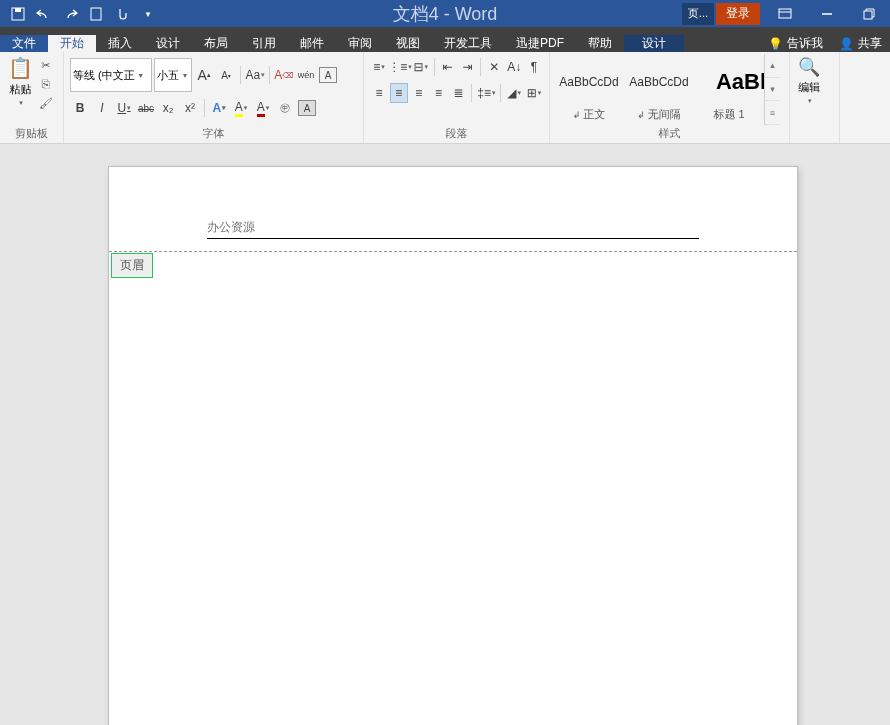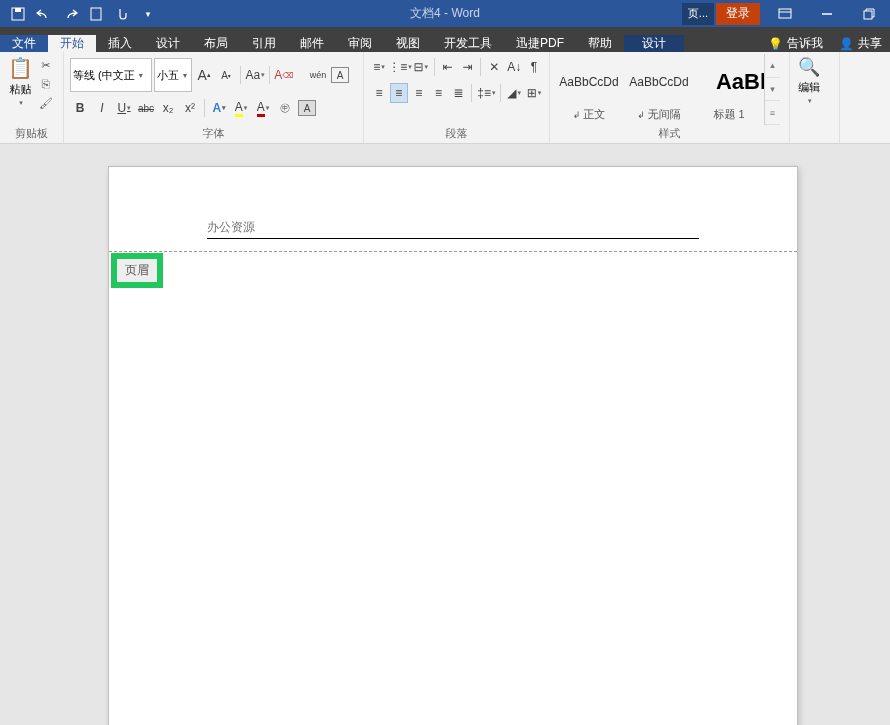--- a/index.html
+++ b/index.html
@@ -1,20 +1,20 @@
 <!DOCTYPE html>
 <html><head>
 <meta charset="utf-8">
 <style>
 * { box-sizing: border-box; margin: 0; padding: 0; }
 body { font-family: "Microsoft YaHei", sans-serif; font-size: 12px; background: #e6e6e6; width: 890px; height: 725px; overflow: hidden; }
 .titlebar { background: #2b579a; height: 27px; display: flex; align-items: center; color: #fff; position: relative; }
 .qat { display: flex; align-items: center; padding-left: 6px; gap: 2px; }
 .qat-btn { width: 24px; height: 24px; display: flex; align-items: center; justify-content: center; color: #fff; font-size: 13px; }
-.title-center { position: absolute; left: 50%; transform: translateX(-50%); font-size: 12px; color: #c8d4e8; }
+.title-center { position: absolute; left: 50%; transform: translateX(-50%); font-size: 18px; color: #c8d4e8; }
 .title-right { position: absolute; right: 0; display: flex; align-items: center; height: 100%; }
 .tr-btn { width: 42px; height: 27px; display: flex; align-items: center; justify-content: center; color: #fff; font-size: 12px; }
 .tr-login { background: #c2410c; padding: 0 10px; height: 22px; display: flex; align-items: center; font-size: 12px; margin-right: 4px; }
 .tr-tab { background: #1e3e6e; padding: 0 6px; height: 22px; display: flex; align-items: center; font-size: 11px; margin-right: 2px; }
 .menubar { background: #404040; height: 25px; display: flex; align-items: flex-end; color: #fff; }
 .menu-item { padding: 0 12px; display: flex; align-items: center; font-size: 12px; cursor: pointer; }
 .menu-item.file { background: #2b579a; }
 .menu-item.active { background: #f3f3f3; color: #2b579a; }
 .menu-item.design { background: #1e3e6e; color: #fff; padding: 0 18px; }
 .menu-right { margin-left: auto; display: flex; align-items: center; }
@@ -48,21 +48,21 @@
 .style-box .nm { font-size: 11px; color: #555; }
 .style-scroll { width: 16px; display: flex; flex-direction: column; border-left: 1px solid #d0d0d0; }
 .style-scroll div { flex: 1; display: flex; align-items: center; justify-content: center; font-size: 9px; color: #777; border-bottom: 1px solid #e0e0e0; }
 .edit-group .big-btn .ic { font-size: 18px; }
 .workspace { background: #e6e6e6; height: calc(725px - 27px - 25px - 92px); position: relative; overflow: hidden; }
 .page { position: absolute; left: 108px; top: 22px; width: 690px; height: 900px; background: #fff; border: 1px solid #bfbfbf; box-shadow: 2px 2px 6px rgba(0,0,0,0.15); }
 .header-area { position: absolute; top: 52px; left: 98px; right: 98px; }
 .header-text { font-size: 12px; color: #737373; padding-bottom: 2px; }
 .header-line { border-bottom: 1px solid #000; }
 .header-dashed { position: absolute; top: 84px; left: 0; right: 0; border-bottom: 1px dashed #999; }
-.header-tag { position: absolute; top: 86px; left: 2px; background: #eee; border: 6px solid #22c55e; padding: 3px 8px; font-size: 12px; color: #555; }
+.header-tag { position: absolute; top: 86px; left: 2px; background: #eee; border: 1px solid #22c55e; padding: 3px 8px; font-size: 12px; color: #555; }
 svg { display: block; }
 </style>
 </head>
 <body>
 
 <div class="titlebar">
   <div class="qat">
     <div class="qat-btn">
         <svg width="14" height="14" viewBox="0 0 14 14">
           <rect x="1" y="1" width="12" height="12" fill="none" stroke="#fff" stroke-width="1"></rect>
@@ -172,21 +172,21 @@
           </div>
         <div class="rbtn" style="font-size:14px;">A<sup style="font-size:7px;">▴</sup></div>
         <div class="rbtn" style="font-size:10px;">A<sup style="font-size:6px;">▾</sup></div>
         <div class="vline"></div>
         <div class="rbtn">
             <span>Aa</span>
             <span class="dd">▾</span>
           </div>
         <div class="vline"></div>
         <div class="rbtn" style="color:#c04040;">A<span style="font-size:8px;">⌫</span></div>
-        <div class="rbtn" style="font-size:9px;margin-left:12px;">wén</div>
+        <div class="rbtn" style="font-size:9px;">wén</div>
         <div class="rbtn">
             <span class="boxed">A</span>
           </div>
       </div>
       <div class="font-row2">
         <div class="rbtn" style="font-weight:bold;">B</div>
         <div class="rbtn" style="font-style:italic;">I</div>
         <div class="rbtn" style="text-decoration:underline;">
             <span>U</span>
             <span class="dd">▾</span>

